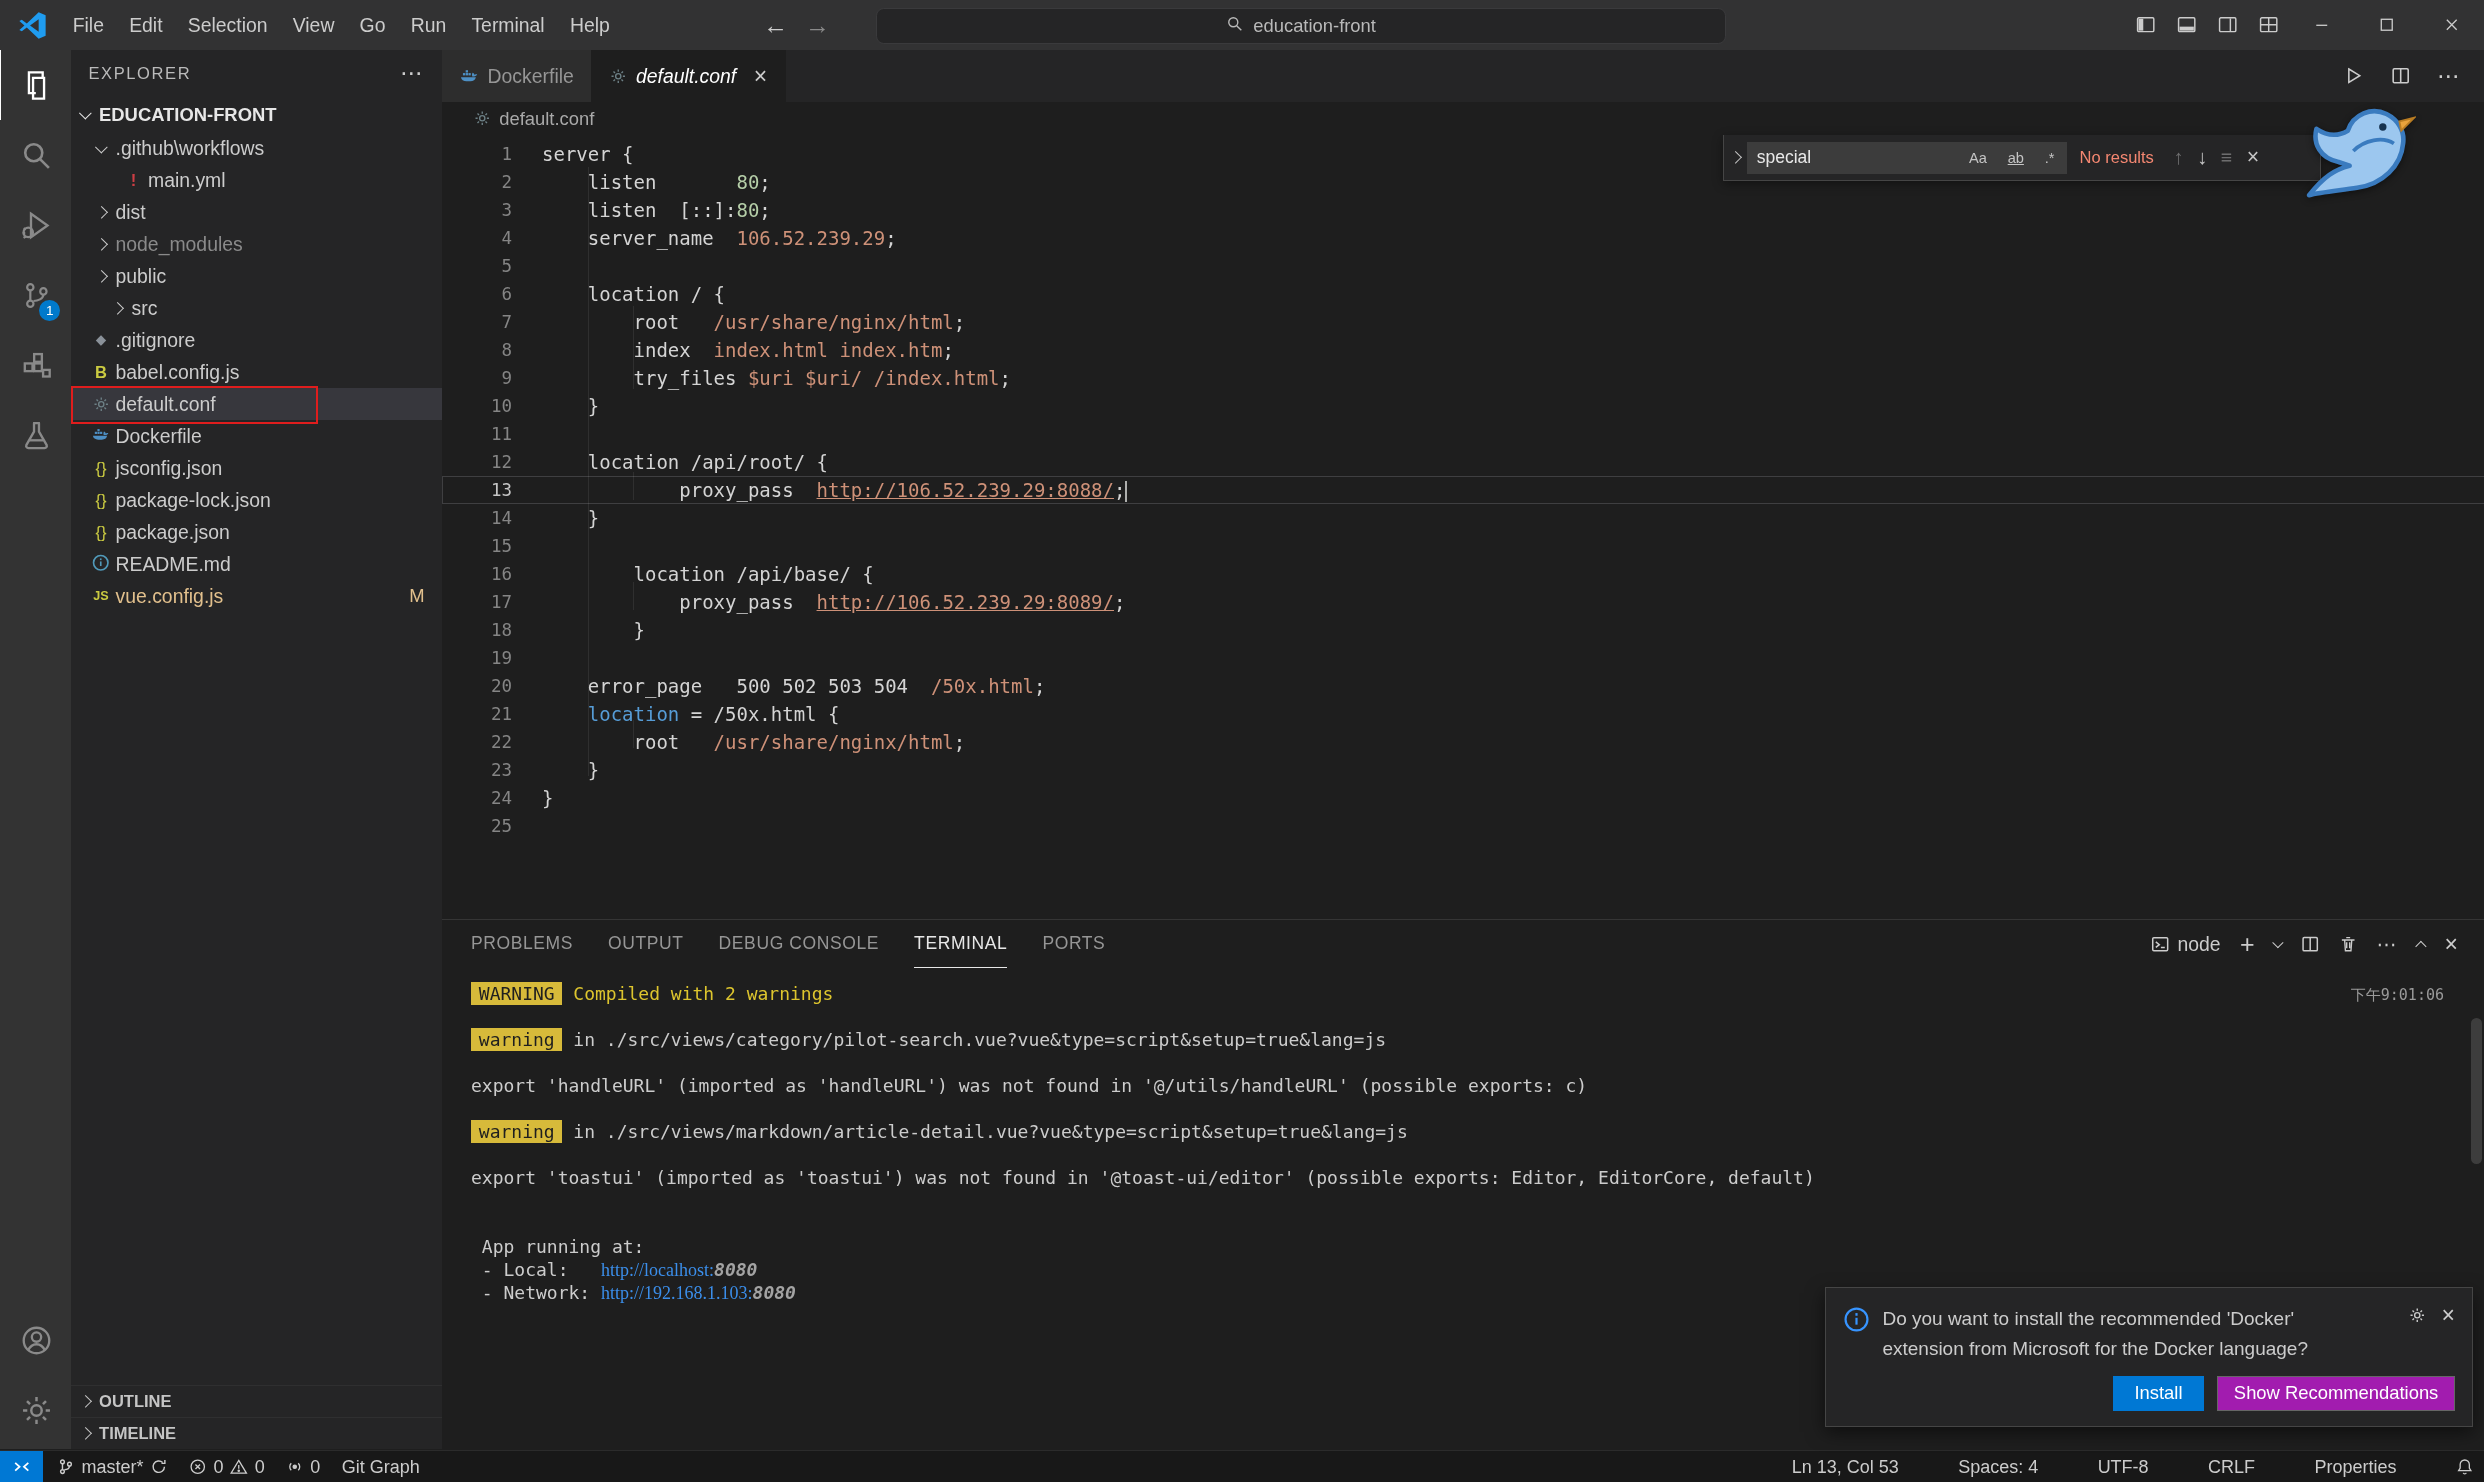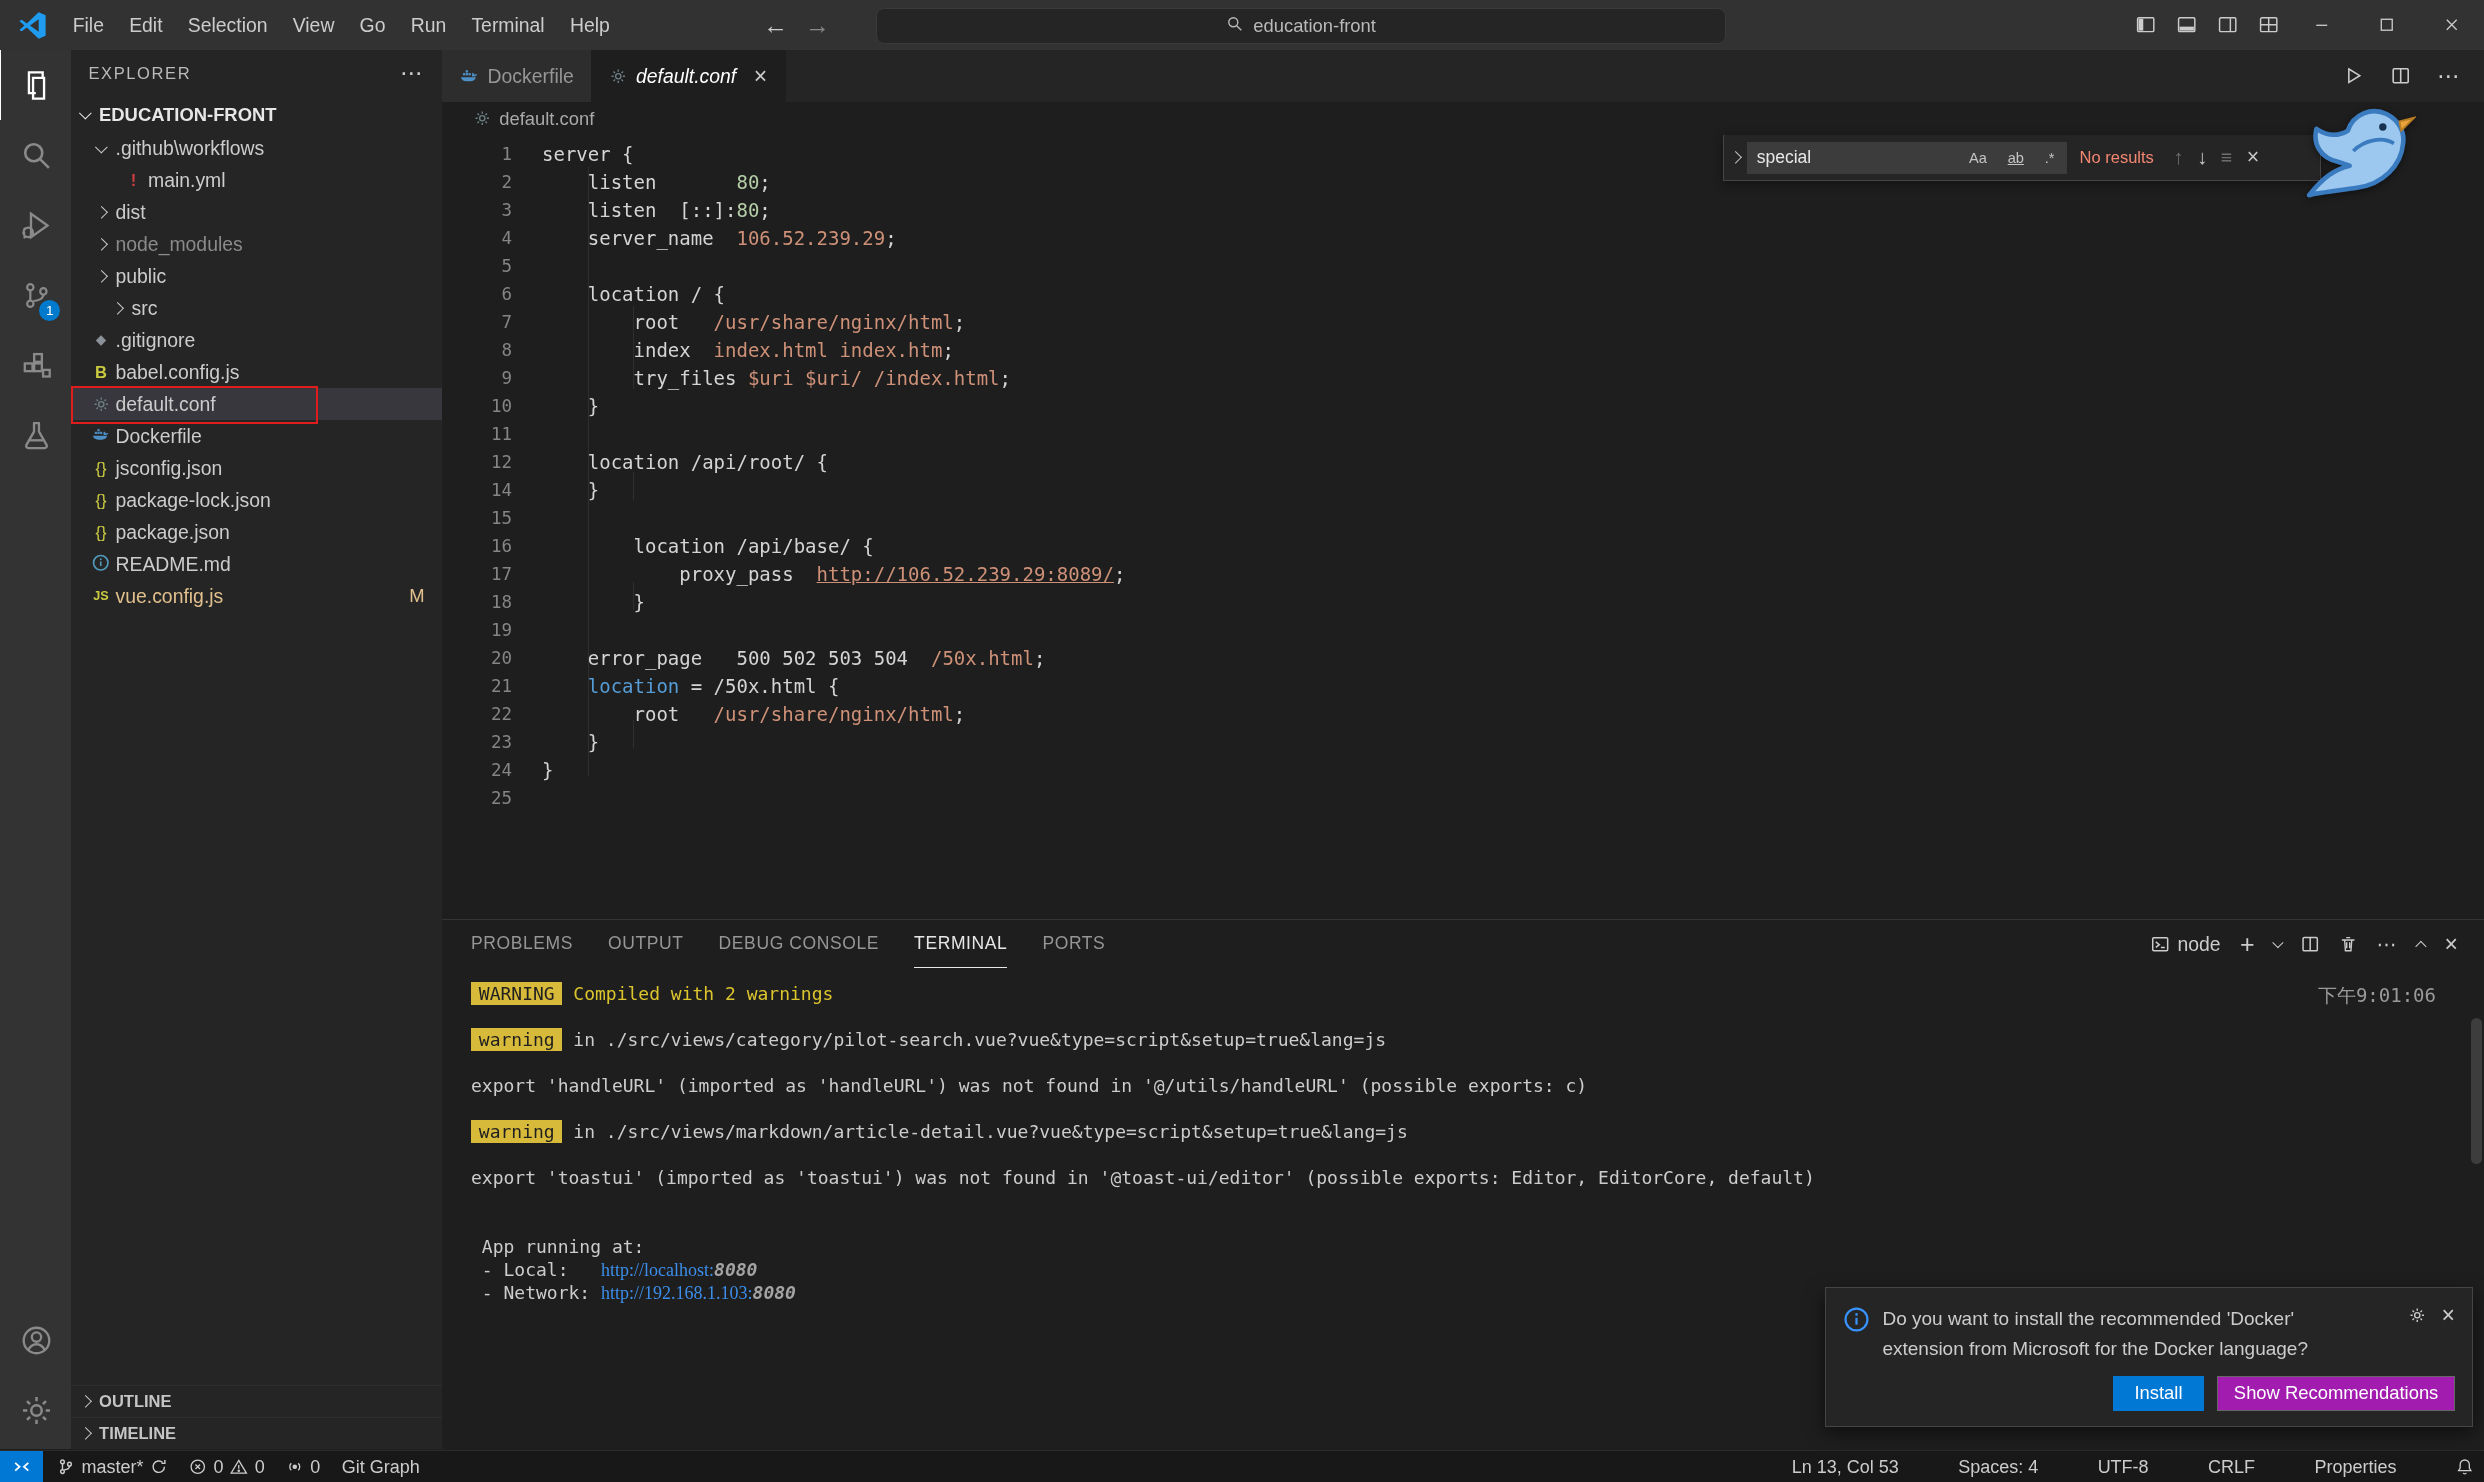--- a/index.html
+++ b/index.html
@@ -105,21 +105,21 @@
 .pa{display:flex;align-items:center;gap:7.8px;font-size:19.4px;color:#cccccc;}
 .pa svg{width:18.4px;height:18.4px;display:block;}
 .pa .cchev{width:7.8px;height:7.8px;}
 .terminal{position:relative;height:483px;padding:13.6px 0 0 29px;font-family:"DejaVu Sans Mono",monospace;font-size:18px;line-height:23px;color:#cccccc;overflow:hidden;}
 .t-line{height:23px;white-space:pre;}
 .t-b{background:#d7ba3a;color:#1f1f1f;padding:1px 7.8px;}
 .t-w{color:#ddc52e;}
 .t-p{color:#cccccc;}
 .t-l{color:#3b8eea;font-family:Liberation Serif, serif;}
 .t-lb{color:#a3a3a3;font-weight:bold;font-style:italic;}
-.term-clock{position:absolute;top:15.5px;right:49px;color:#9a9a9a;font-size:19px;}
+.term-clock{position:absolute;top:15.5px;right:41px;color:#9a9a9a;font-size:15px;}
 .term-scroll{position:absolute;right:2.9px;top:50px;width:11.6px;height:146px;background:rgba(121,121,121,.35);border-radius:5.8px;}
 
 
 .statusbar{position:absolute;left:0;bottom:0;width:2484px;height:33px;background:#181818;border-top:1px solid #2b2b2b;display:flex;align-items:center;z-index:45;font-size:18px;color:#cccccc;}
 .sb-left{display:flex;height:100%;align-items:center;}
 .sb-right{margin-left:auto;display:flex;height:100%;align-items:center;gap:38px;}
 .sb-item{display:flex;align-items:center;gap:6.8px;padding:0 10.7px;height:100%;}
 .sb-item.remote{background:#0078d4;color:#ffffff;padding:0 12.6px;margin-right:3.9px;}
 .sb-ic svg{width:17.5px;height:17.5px;display:block;}
 .sb-tx{white-space:nowrap;}
@@ -496,20 +496,24 @@
             <span class="ltext"><span class="tk-p">    }</span></span>
           </div>
           <div class="code-line">
             <span class="ln">11</span>
             <span class="ltext"></span>
           </div>
           <div class="code-line">
             <span class="ln">12</span>
             <span class="ltext"><span class="tk-p">    location /api/root/ {</span></span>
           </div>
+          <div class="code-line current">
+            <span class="ln">13</span>
+            <span class="ltext"><span class="tk-p">            proxy_pass  </span><span class="tk-u">http://106.52.239.29:8088/</span><span class="tk-p">;</span><span class="cursor"></span></span>
+          </div>
           <div class="code-line">
             <span class="ln">14</span>
             <span class="ltext"><span class="tk-p">    }</span></span>
           </div>
           <div class="code-line">
             <span class="ln">15</span>
             <span class="ltext"></span>
           </div>
           <div class="code-line">
             <span class="ln">16</span>

